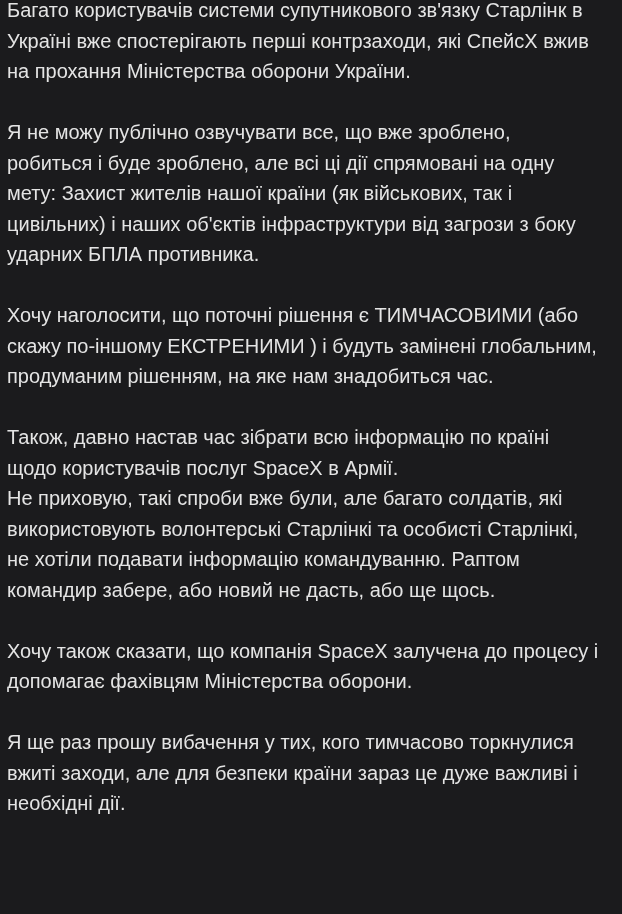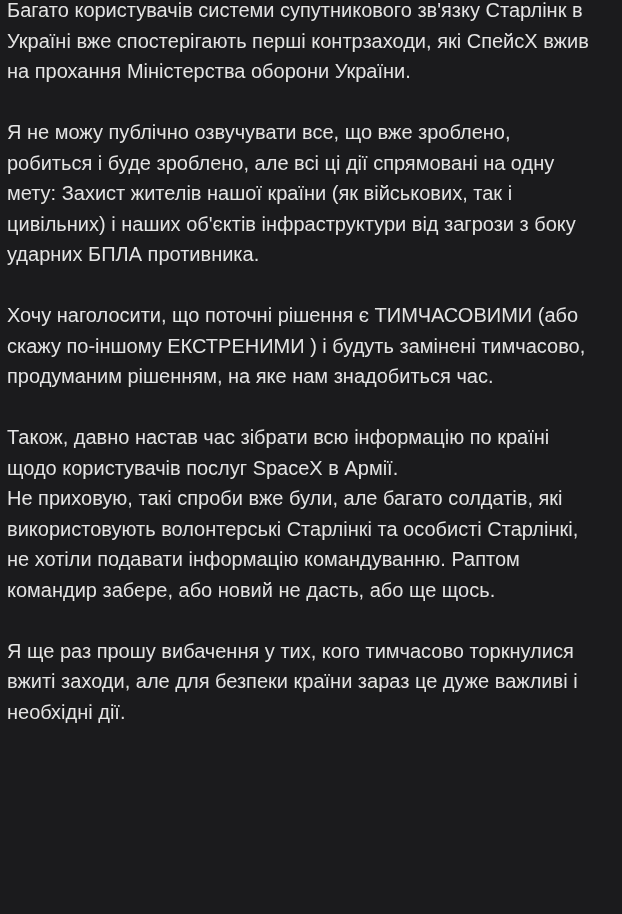--- a/index.html
+++ b/index.html
@@ -37,24 +37,26 @@
 <div class="post-text">
     <p>Багато користувачів системи супутникового зв'язку Старлінк в
 Україні вже спостерігають перші контрзаходи, які СпейсХ вжив
 на прохання Міністерства оборони України.</p>
     <p>Я не можу публічно озвучувати все, що вже зроблено,
 робиться і буде зроблено, але всі ці дії спрямовані на одну
 мету: Захист жителів нашої країни (як військових, так і
 цивільних) і наших об'єктів інфраструктури від загрози з боку
 ударних БПЛА противника.</p>
     <p>Хочу наголосити, що поточні рішення є ТИМЧАСОВИМИ (або
-скажу по-іншому ЕКСТРЕНИМИ ) і будуть замінені тимчасово,
+скажу по-іншому ЕКСТРЕНИМИ ) і будуть замінені глобальним,
 продуманим рішенням, на яке нам знадобиться час.</p>
     <p>Також, давно настав час зібрати всю інформацію по країні
 щодо користувачів послуг SpaceX в Армії.
 Не приховую, такі спроби вже були, але багато солдатів, які
 використовують волонтерські Старлінкі та особисті Старлінкі,
 не хотіли подавати інформацію командуванню. Раптом
 командир забере, або новий не дасть, або ще щось.</p>
+    <p>Хочу також сказати, що компанія SpaceX залучена до процесу і
+допомагає фахівцям Міністерства оборони.</p>
     <p>Я ще раз прошу вибачення у тих, кого тимчасово торкнулися
 вжиті заходи, але для безпеки країни зараз це дуже важливі і
 необхідні дії.</p>
   </div>
 
 </body></html>

